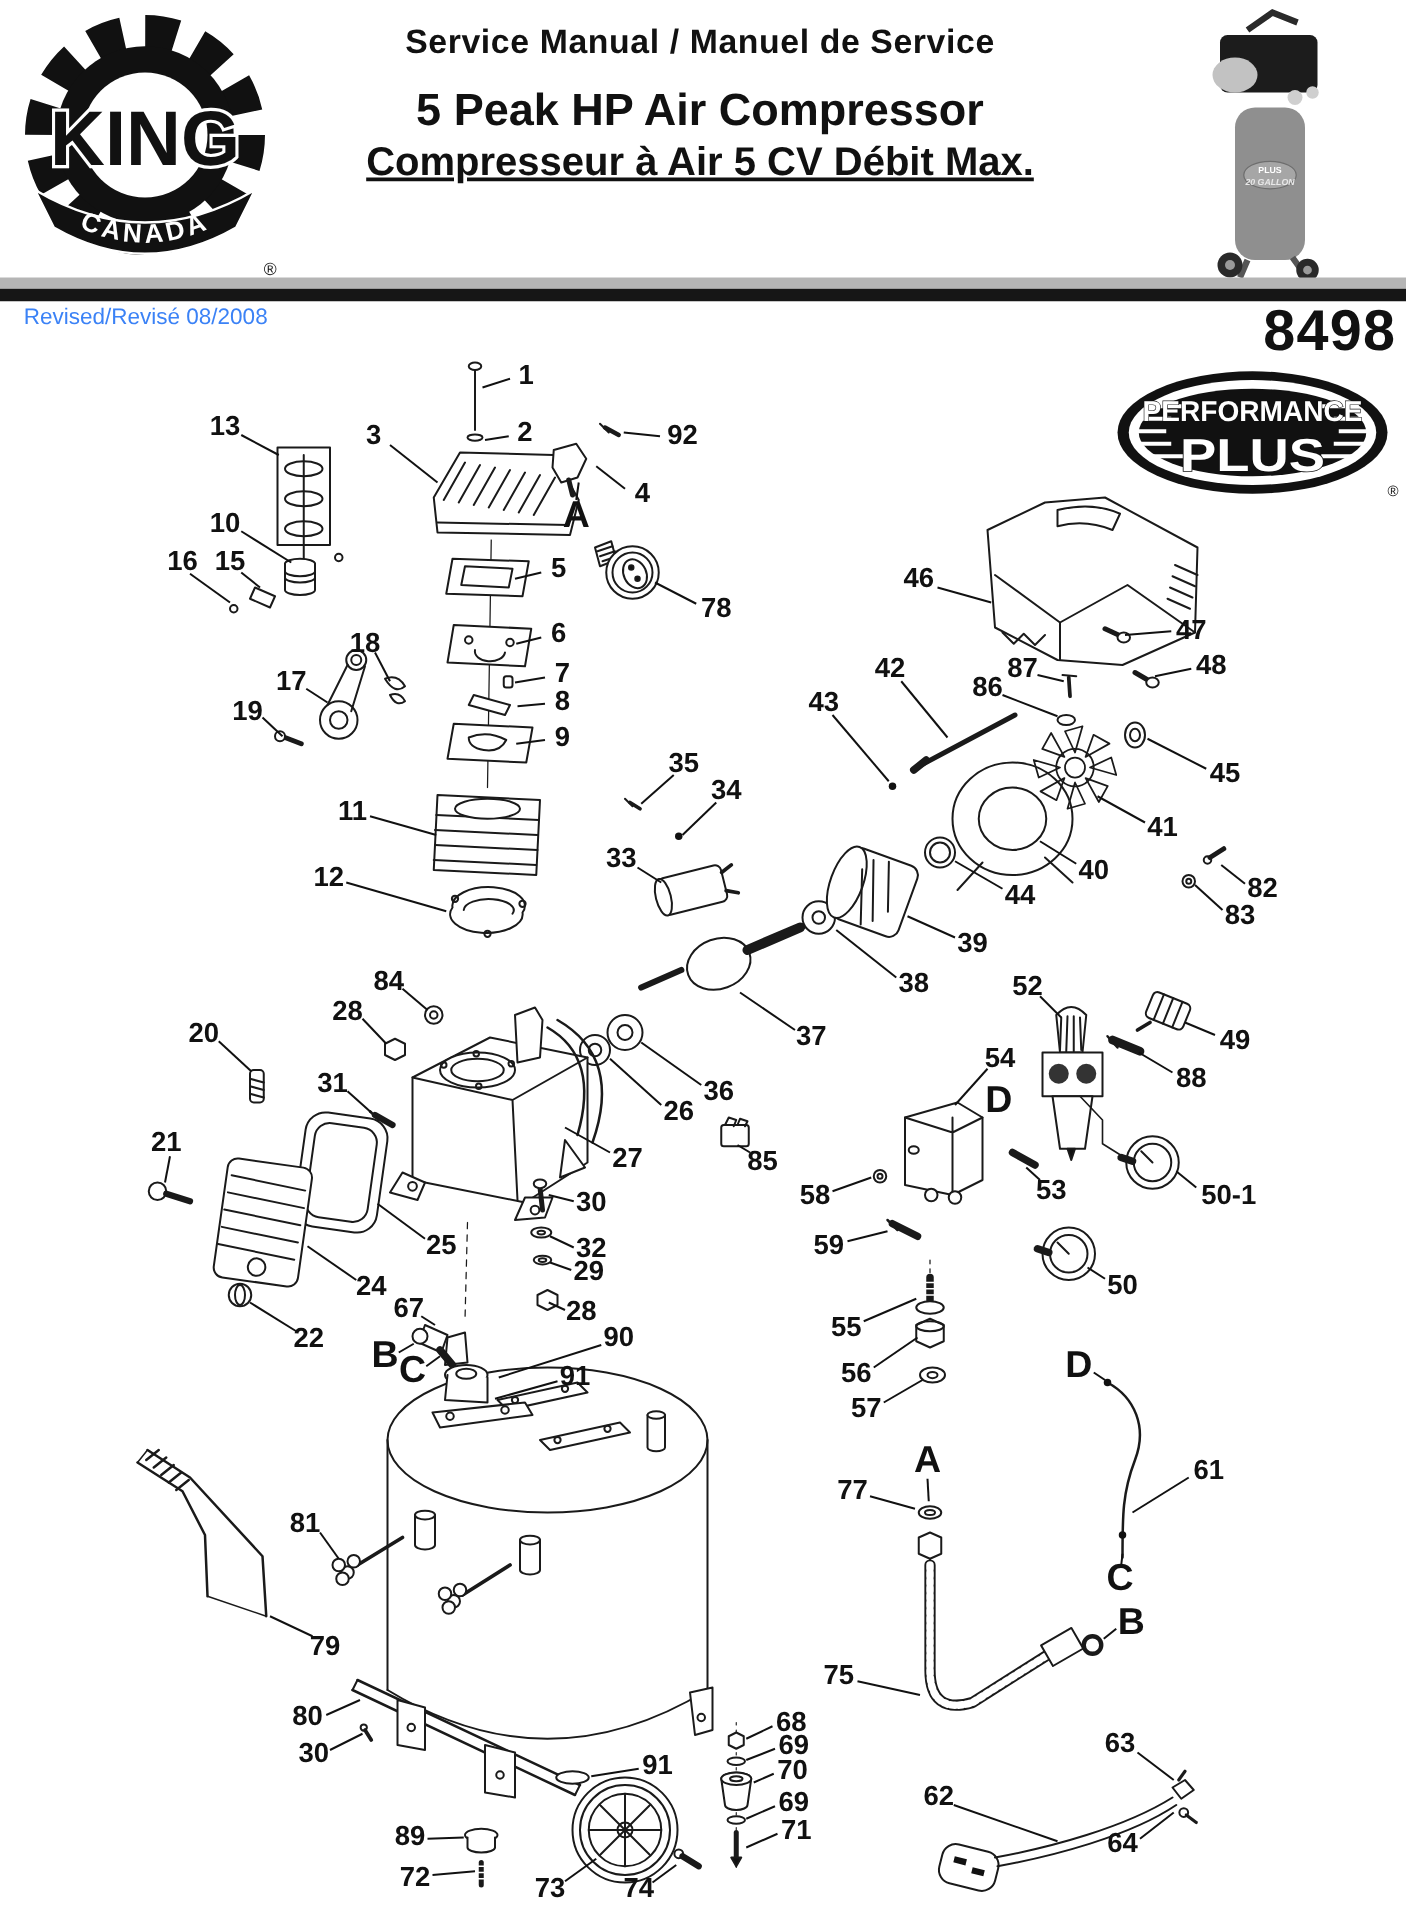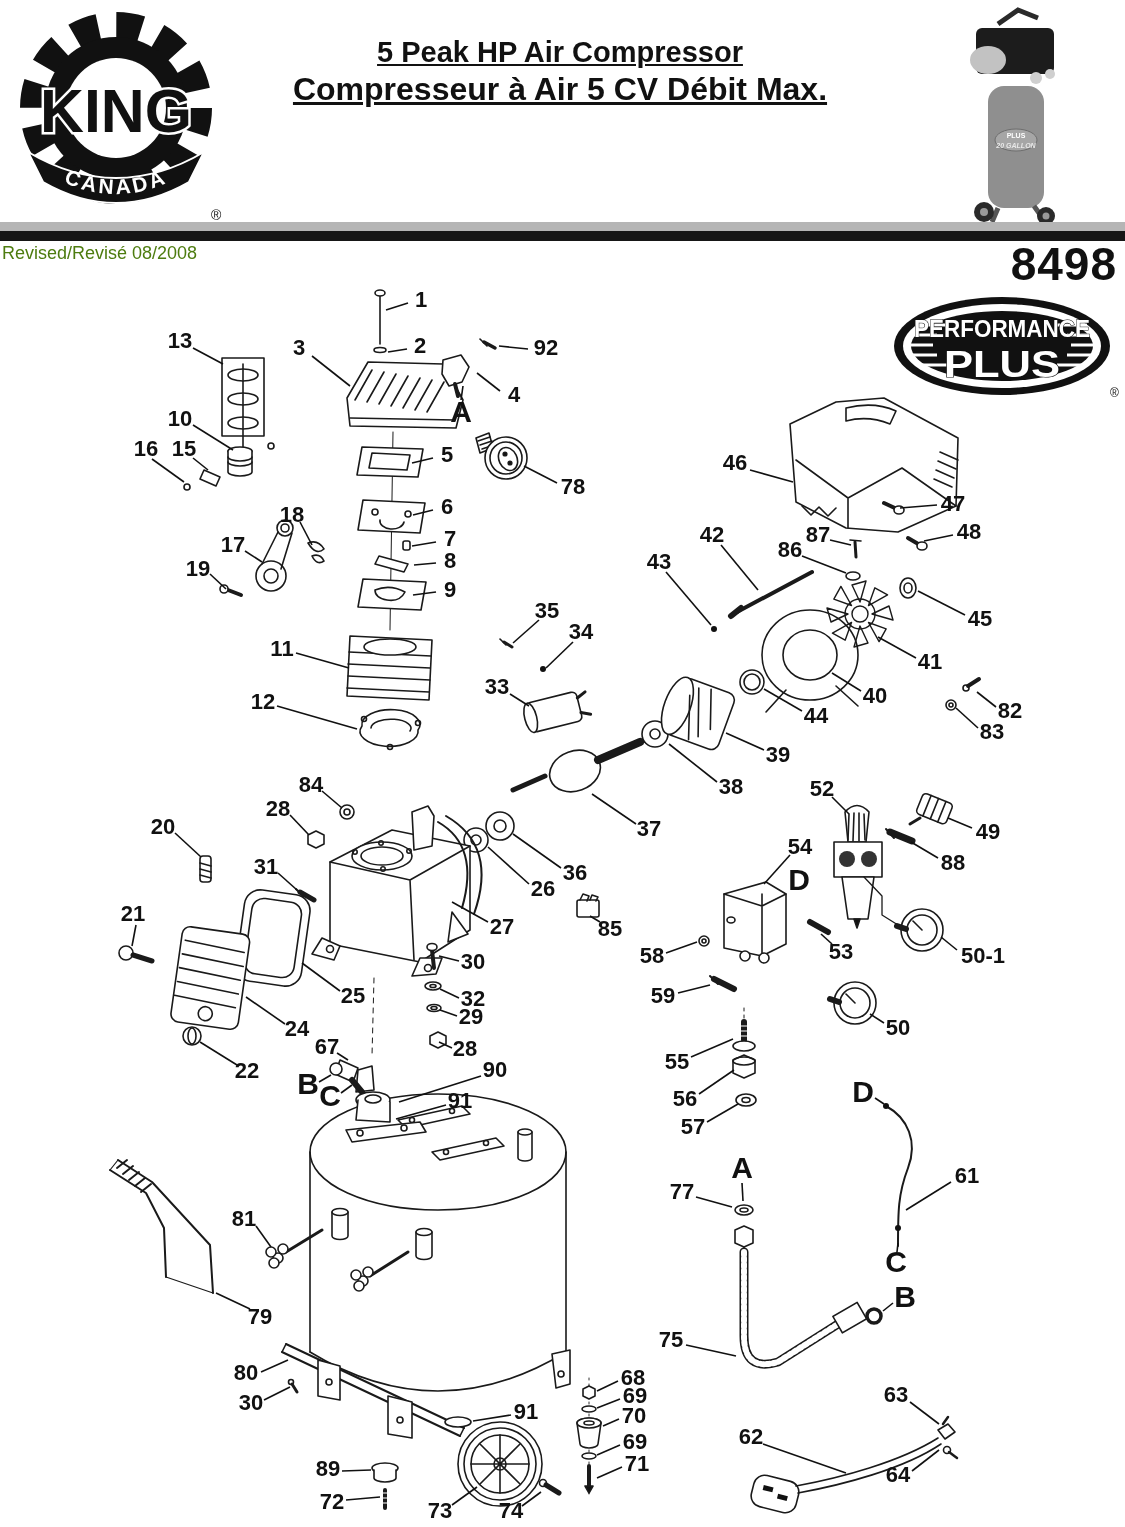--- a/index.html
+++ b/index.html
@@ -3,25 +3,25 @@
 <meta charset="utf-8">
 <style>
   html,body{margin:0;padding:0;background:#fff;}
   body{width:1125px;height:1527px;position:relative;overflow:hidden;
        font-family:"Liberation Sans",sans-serif;color:#111;}
   .abs{position:absolute;}
   #diagram{position:absolute;left:0;top:0;width:1125px;height:1527px;z-index:1;}
   .hdr{z-index:2;text-align:center;}
   .titles{left:180px;top:18px;width:760px;text-align:center;}
   .t1{font-size:27px;font-weight:bold;letter-spacing:.5px;}
-  .t2{font-size:29px;font-weight:bold;margin-top:18px;text-decoration:underline;}
+  .t2{font-size:36px;font-weight:bold;margin-top:18px;}
   .t3{font-size:32px;font-weight:bold;margin-top:2px;text-decoration:underline;}
   .bar-gray{left:0;top:222px;width:1125px;height:9px;background:#b5b5b5;}
   .bar-black{left:0;top:231px;width:1125px;height:10px;background:#161616;}
-  .revised{left:2px;top:243px;font-size:18px;color:#4d7c0f;}
+  .revised{left:19px;top:243px;font-size:18px;color:#3b82f6;}
   .model{right:8px;top:237px;font-size:46px;font-weight:bold;letter-spacing:1px;}
   .co{font:bold 22px "Liberation Sans",sans-serif;fill:#111;text-anchor:middle;dominant-baseline:middle;}
   .co.big{font-size:30px;}
   .leader{stroke:#111;stroke-width:1.6;fill:none;}
   #art{stroke:#1a1a1a;stroke-width:1.6;fill:none;stroke-linejoin:round;stroke-linecap:round;}
   #art .w{fill:#fff;}
 </style>
 </head>
 <body>
 
@@ -34,20 +34,21 @@
     <path d="M20,144 Q108,196 196,144 L181,174 Q108,216 35,174 Z" fill="#111" stroke="#fff" stroke-width="2"></path>
     <path id="cbend" d="M36,164 Q108,208 180,164" fill="none" stroke="none"></path>
     <text font-size="21" font-weight="bold" fill="#fff" letter-spacing="3">
       <textPath href="#cbend" startOffset="50%" text-anchor="middle">CANADA</textPath>
     </text>
     <text x="203" y="212" font-size="14" fill="#111">®</text>
   </svg>
 </div>
 
 <div class="abs hdr titles">
+  <div class="t1">Service Manual / Manuel de Service</div>
   <div class="t2">5 Peak HP Air Compressor</div>
   <div class="t3">Compresseur à Air 5 CV Débit Max.</div>
 </div>
 
 <div class="abs hdr" style="left:958px;top:2px;width:112px;height:226px;">
   <svg width="112" height="226" viewBox="0 0 112 226">
     <path d="M40,22 L60,8 L80,16" stroke="#2a2a2a" stroke-width="5" fill="none"></path>
     <rect x="18" y="26" width="78" height="46" rx="6" fill="#1c1c1c"></rect>
     <ellipse cx="30" cy="58" rx="18" ry="14" fill="#c2c2c2"></ellipse>
     <circle cx="78" cy="76" r="6" fill="#cfcfcf"></circle>

